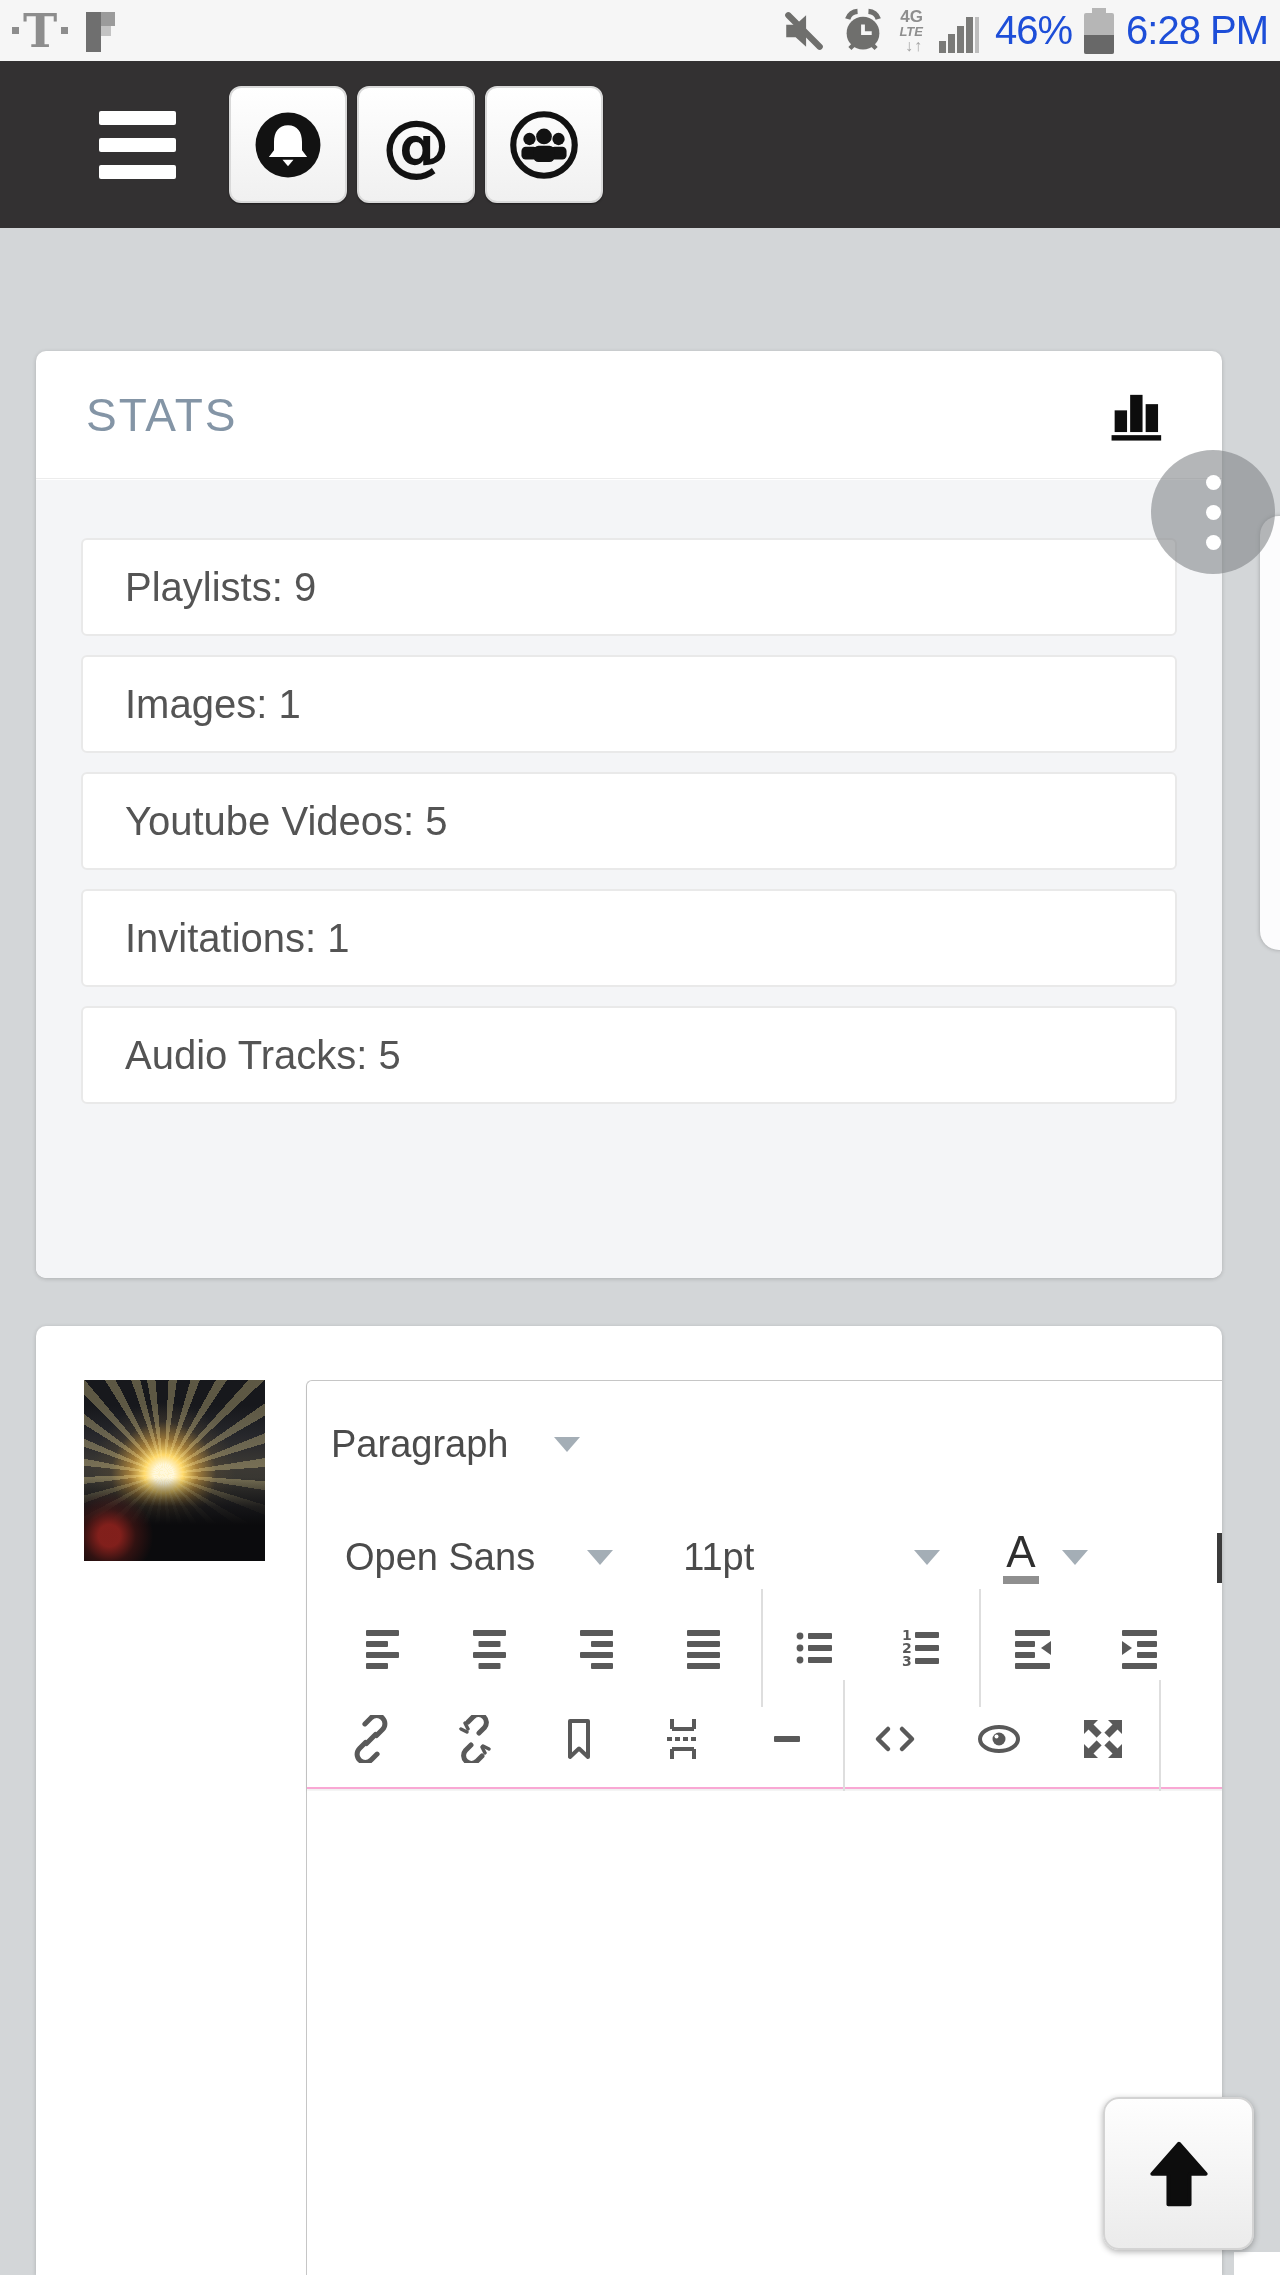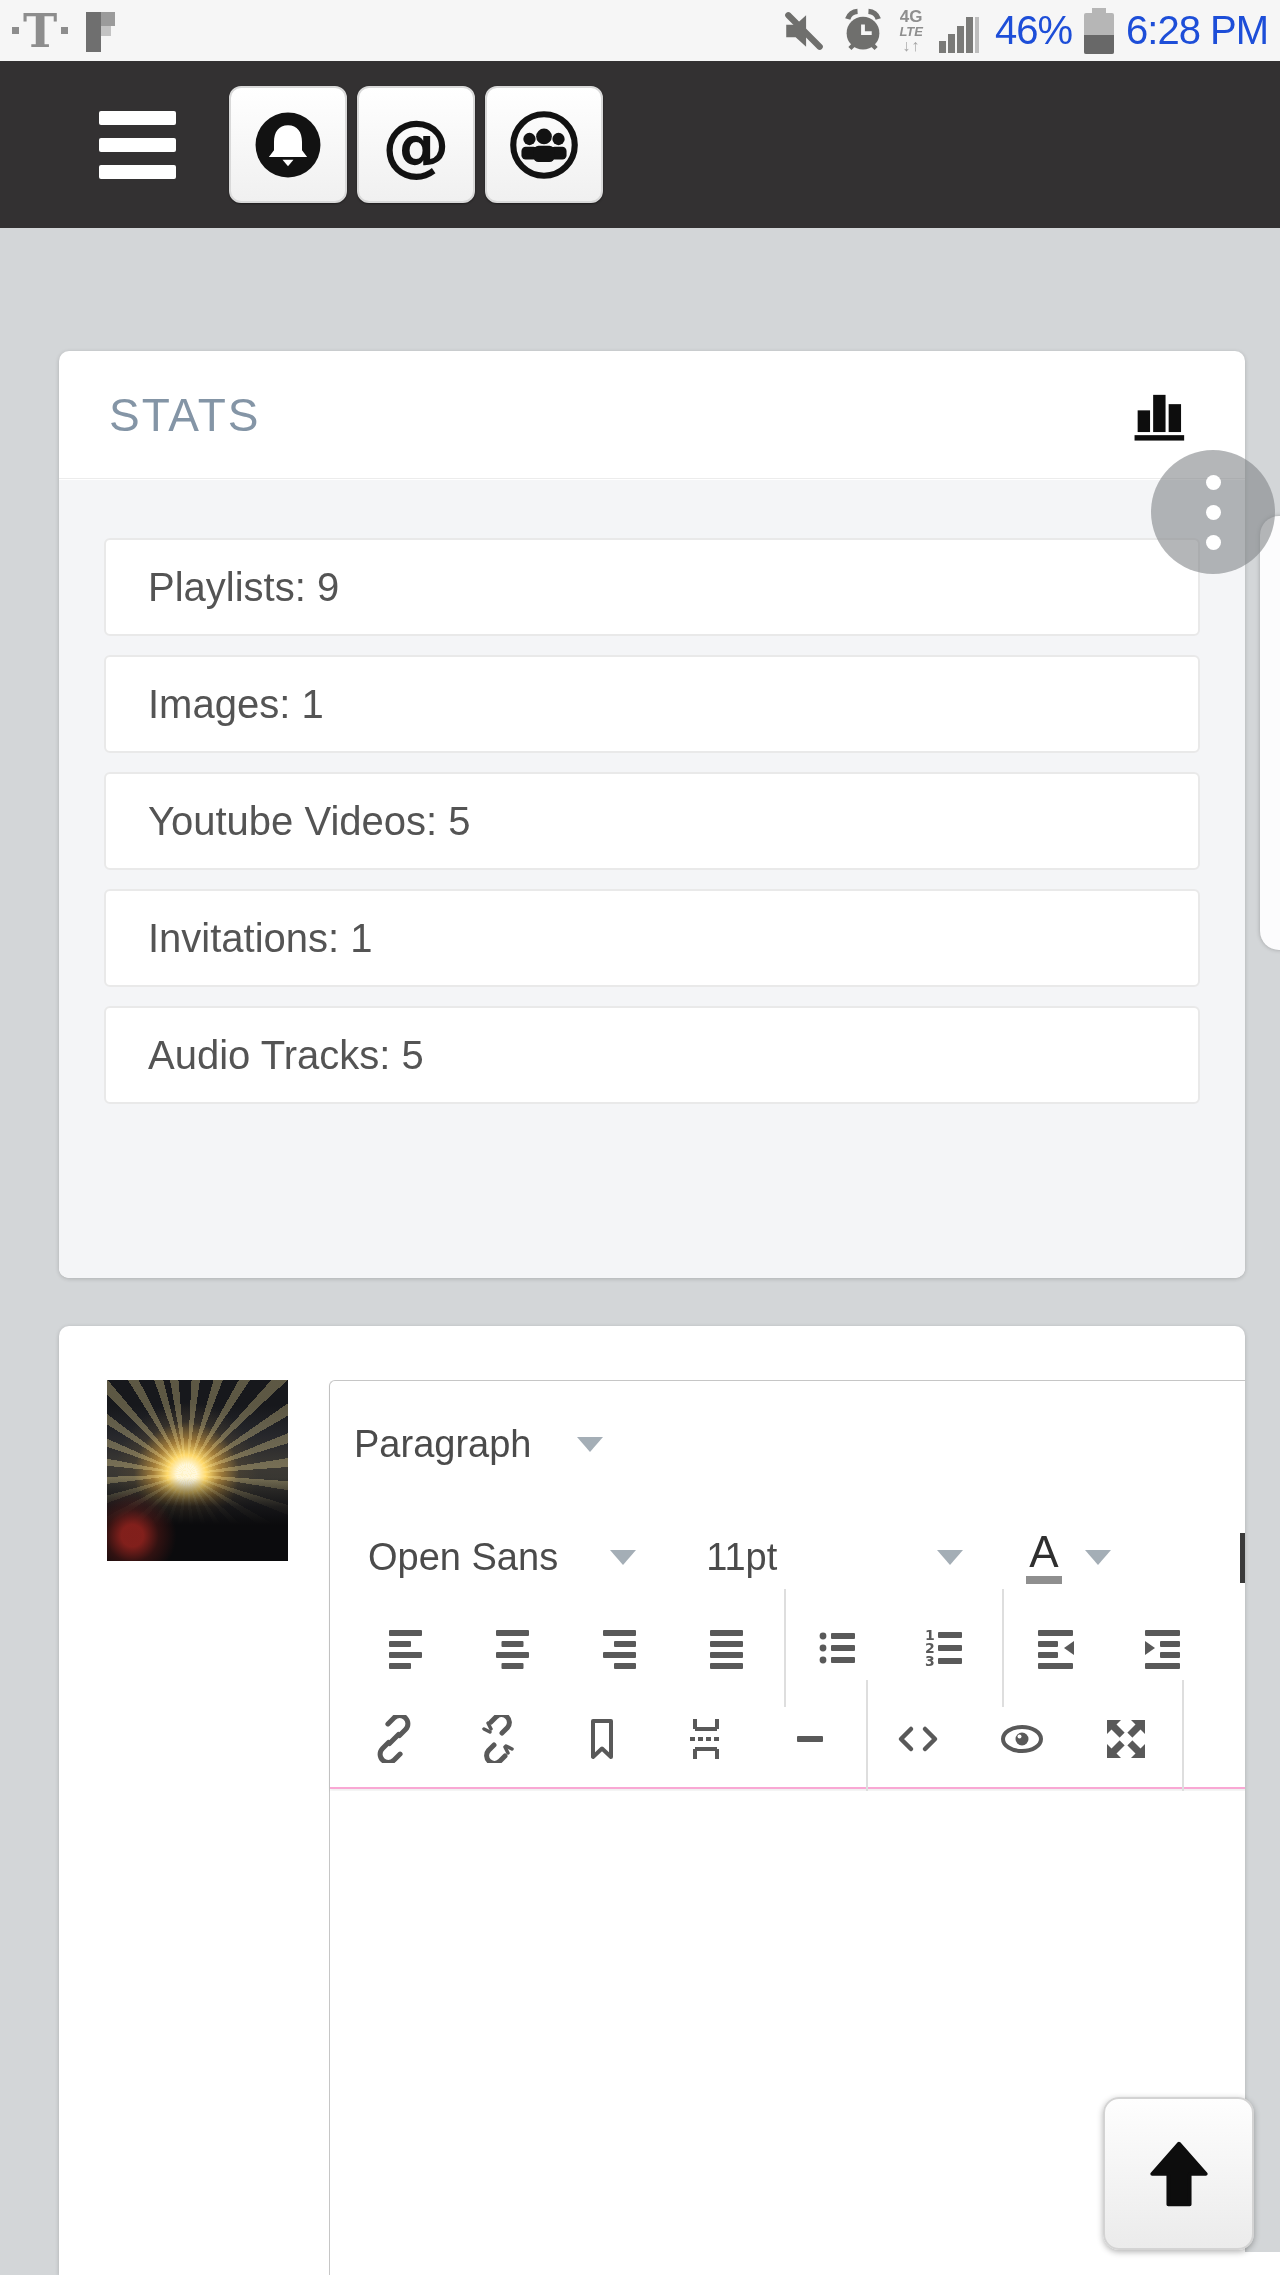--- a/index.html
+++ b/index.html
@@ -18,21 +18,21 @@
   .sb-left{ display:flex; align-items:center; gap:18px; height:100%; }
   .tmo-logo{ display:flex; align-items:center; gap:4px; color:#8d8d8d; }
   .tmo-sq{ width:7px; height:7px; background:#8d8d8d; }
   .tmo-t{ font-family:"DejaVu Serif", serif; font-weight:bold; font-size:46px; line-height:46px; color:#8d8d8d; }
   .flip-logo{ position:relative; width:36px; height:46px; }
   .flip-a{ position:absolute; left:0; top:4px; width:15px; height:40px; background:#6f6f6f; }
   .flip-b{ position:absolute; left:15px; top:4px; width:14px; height:14px; background:#9b9b9b; }
   .flip-c{ position:absolute; left:15px; top:18px; width:10px; height:10px; background:#c3c3c3; }
   .sb-right{ margin-left:auto; display:flex; align-items:center; gap:12px; font-size:40px; }
   .sb-text{ color:#1d4ed8; letter-spacing:-1px; }
-  .lte-block{ display:flex; flex-direction:column; align-items:center; line-height:1; color:#8e8e8e; }
+  .lte-block{ display:flex; flex-direction:column; align-items:flex-end; line-height:1; color:#8e8e8e; }
   .lte-4g{ font-size:17px; font-weight:bold; }
   .lte-lte{ font-size:13px; font-weight:bold; font-style:italic; }
   .lte-arrows{ font-size:16px; letter-spacing:1px; color:#a5a5a5; }
   .battery{ position:relative; width:30px; height:46px; }
   .bat-cap{ position:absolute; top:0; left:8px; width:14px; height:5px; background:#b6b6b6; }
   .bat-body{ position:absolute; top:5px; left:0; width:30px; height:41px; background:#b6b6b6; border-radius:2px; overflow:hidden; }
   .bat-fill{ position:absolute; bottom:0; left:0; width:30px; height:19px; background:#686868; }
 
   
   .app-header{
@@ -43,21 +43,21 @@
   .hamburger span{ display:block; height:14px; background:#fff; border-radius:2px; }
   .hdr-buttons{ display:flex; gap:10px; margin-left:53px; }
   .hdr-btn{
     width:118px; height:117px; border-radius:12px; border:2px solid #d9d9d9;
     background:linear-gradient(#ffffff,#f0f0f0); display:flex; align-items:center; justify-content:center;
     box-shadow:0 1px 2px rgba(0,0,0,.4); cursor:pointer;
   }
   .at-glyph{ font-family:"DejaVu Sans", sans-serif; font-size:68px; font-weight:bold; color:#121212; line-height:1; }
 
   
-  .card{ position:absolute; left:59px; width:1186px; background:#fff;
+  .card{ position:absolute; left:36px; width:1186px; background:#fff;
          box-shadow:0 1px 4px rgba(0,0,0,.18); }
   .stats-card{ top:351px; height:927px; border-radius:10px; }
   .stats-header{ height:128px; display:flex; align-items:center; padding:0 50px;
                  border-bottom:1px solid #ececec; }
   .stats-title{ font-size:46px; letter-spacing:2px; color:#8495a6; }
   .stats-chart-icon{ margin-left:auto; cursor:pointer; }
   .stats-body{ position:absolute; top:129px; left:0; right:0; bottom:0;
                background:#f4f5f7; border-radius:0 0 10px 10px; padding:58px 45px; }
   .stat-item{ height:98px; background:#fff; border:2px solid #e9e9e9; border-radius:6px;
               display:flex; align-items:center; padding:0 42px; font-size:40px; color:#545454;

